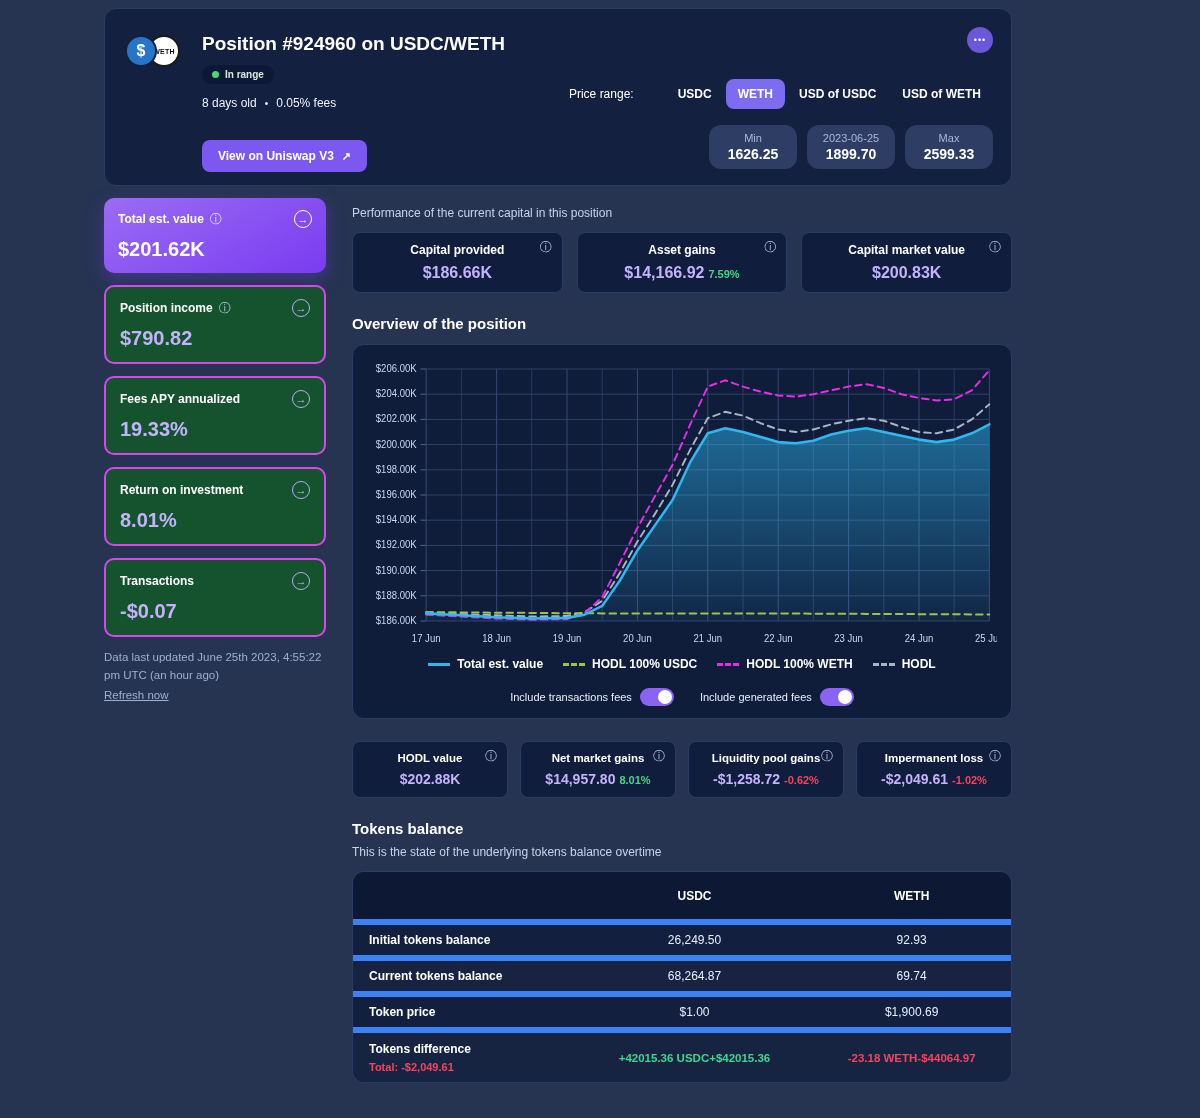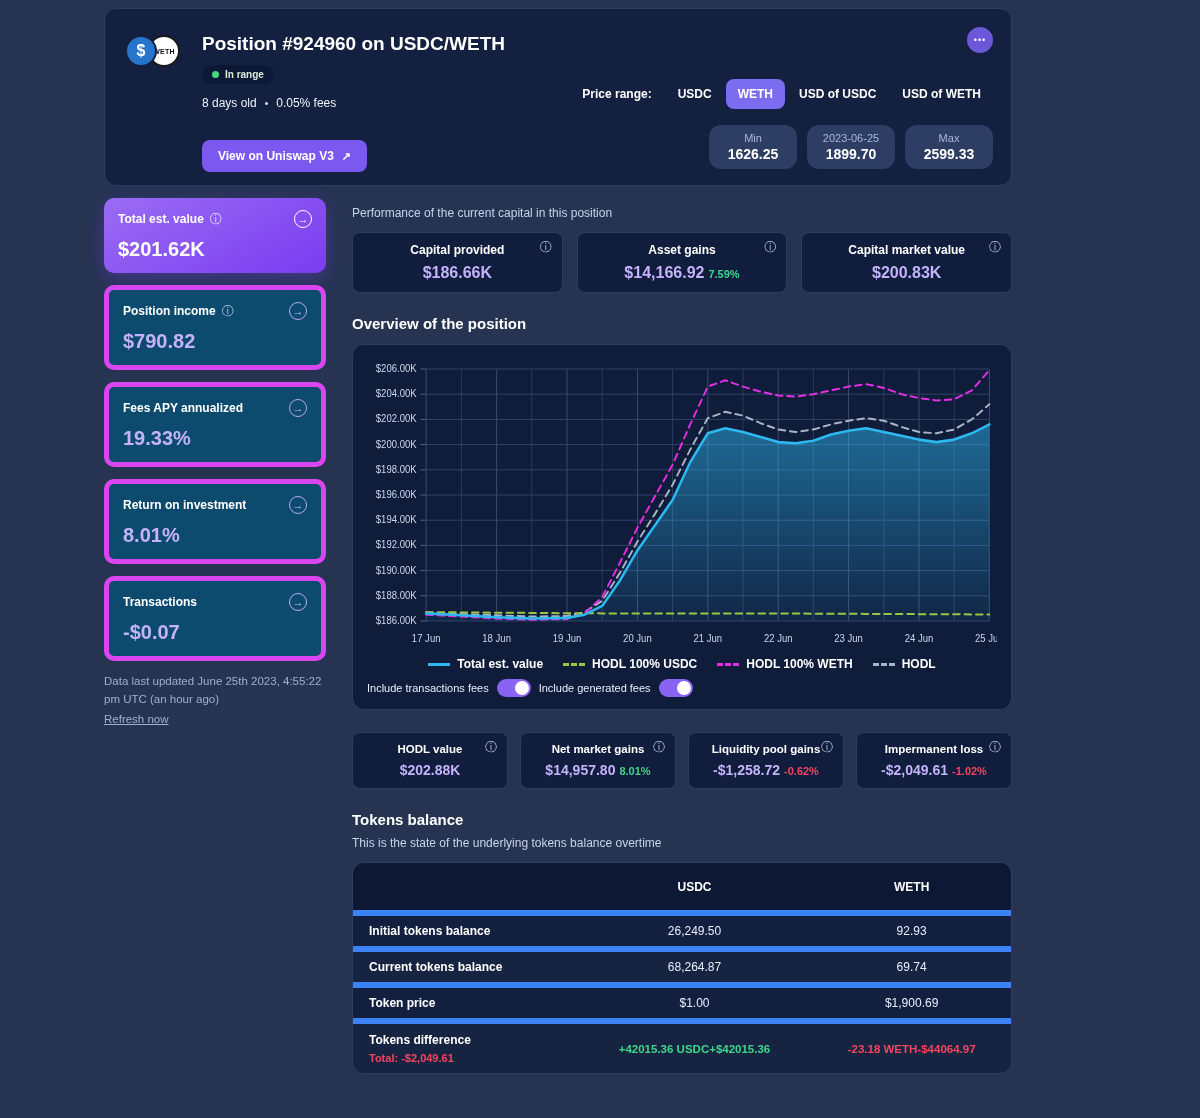--- a/index.html
+++ b/index.html
@@ -17,35 +17,35 @@
   .header-main h1{font-size:19px;font-weight:bold;margin-top:4px}
   .badge{display:inline-flex;align-items:center;gap:6px;background:#0c1936;border-radius:10px;padding:4px 10px;font-size:10px;font-weight:bold;margin-top:10px;color:#dcead9}
   .badge .dot{width:7px;height:7px;border-radius:50%;background:#43d97c}
   .meta{font-size:12px;margin-top:12px;color:#eef2fb;display:flex;align-items:center;gap:8px}
   .meta .sep::before{content:"\2022";font-size:10px;color:#eef2fb}
   .uni-btn{margin-top:30px;background:#7b59f0;border:none;color:#fff;font-weight:bold;font-size:12px;padding:9px 16px;border-radius:8px;display:inline-flex;gap:8px;align-items:center;cursor:pointer;font-family:inherit}
   .uni-btn .ext{font-size:11px}
   .header-right{position:absolute;top:18px;right:18px;display:flex;flex-direction:column;align-items:flex-end}
   .menu-btn{width:26px;height:26px;border-radius:50%;background:#6b58d8;color:#fff;border:none;font-size:9px;letter-spacing:1px;line-height:1;cursor:pointer;font-family:inherit}
   .tabs-row{display:flex;align-items:center;gap:2px;margin-top:26px}
-  .pr-label{font-size:12px;font-weight:bold;margin-right:12px}
+  .pr-label{font-size:12px;font-weight:normal;margin-right:30px}
   .tab{background:transparent;border:none;color:#fff;font-weight:bold;font-size:12px;padding:8px 12px;border-radius:8px;cursor:pointer;font-family:inherit}
   .tab.active{background:#7c6cf0}
   .range-row{display:flex;gap:10px;margin-top:16px}
   .range-box{background:#2d3d63;border-radius:12px;padding:7px 12px;text-align:center;min-width:88px}
   .rb-label{font-size:11px;color:#a9b8d8}
   .rb-value{font-size:14px;font-weight:bold;margin-top:2px}
 
   
   .content{display:flex;gap:26px;margin-top:12px}
   .sidebar{width:222px;flex:none}
   .main{flex:1;min-width:0}
 
   
-  .side-card{background:#0c4a6e;border:5px solid #d946ef;border-radius:10px;padding:12px 14px;margin-bottom:12px}
+  .side-card{background:#14532d;border:2px solid #d946ef;border-radius:10px;padding:12px 14px;margin-bottom:12px}
   .side-card.grad{background:linear-gradient(150deg,#9a6cf4,#7a3cf0);border:none;box-shadow:0 6px 18px rgba(122,60,240,.35)}
   .sc-top{display:flex;align-items:center;gap:6px}
   .sc-label{font-size:12px;font-weight:bold}
   .info-icon{font-size:12px;color:#b9c6e2;line-height:1;cursor:pointer}
   .grad .info-icon{color:#eae4ff}
   .arrow-icon{margin-left:auto;width:18px;height:18px;border:1.5px solid #b9a8f5;border-radius:50%;color:#cdbdfb;font-size:11px;display:flex;align-items:center;justify-content:center;cursor:pointer;flex:none}
   .grad .arrow-icon{border-color:#fff;color:#fff}
   .sc-value{font-size:20px;font-weight:bold;color:#c4b2fb;margin-top:10px}
   .grad .sc-value{color:#fff}
   .updated{font-size:11.5px;color:#9fafce;line-height:1.55;margin-top:4px}
@@ -68,21 +68,21 @@
   .pct{font-size:11px;font-weight:bold;margin-left:4px}
   .pct.green{color:#3fd68c}
   .pct.red{color:#f4445e}
 
   
   .chart-card{background:#0f1c3a;border:1px solid #2c3c62;border-radius:12px;padding:14px 14px 12px;margin-top:12px}
   #chart-svg{width:100%;height:292px;display:block}
   .legend{display:flex;justify-content:center;gap:20px;margin-top:6px;align-items:center}
   .legend-item{display:flex;align-items:center;gap:7px;font-size:12px;font-weight:bold}
   .swatch{width:22px;border-top:3px solid #fff;display:inline-block}
-  .toggles{display:flex;gap:8px;margin-top:8px;align-items:center}
+  .toggles{display:flex;justify-content:center;gap:26px;margin-top:17px;align-items:center}
   .toggle-row{display:flex;align-items:center;gap:8px;font-size:11px;color:#e8eefc}
   .switch{width:34px;height:18px;border-radius:10px;background:#3a4a73;position:relative;cursor:pointer;display:inline-block;flex:none}
   .switch.on{background:#8a63f2}
   .knob{position:absolute;top:2px;left:2px;width:14px;height:14px;border-radius:50%;background:#fff}
   .switch.on .knob{left:18px}
 
   
   .table-card{margin-top:12px;border:1px solid #2c3c62;border-radius:12px;overflow:hidden}
   table{width:100%;border-collapse:collapse}
   thead th{background:#0c1834;height:50px;font-size:12px;font-weight:bold;text-align:center;color:#fff}

